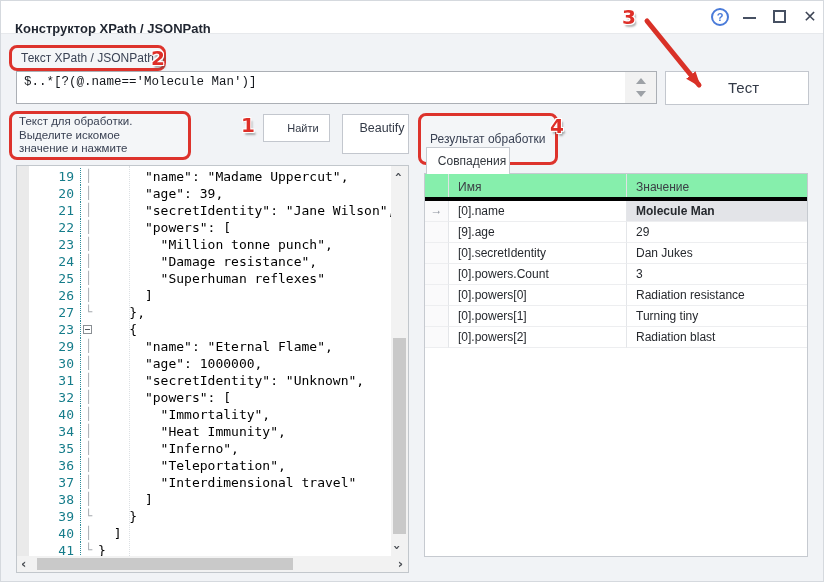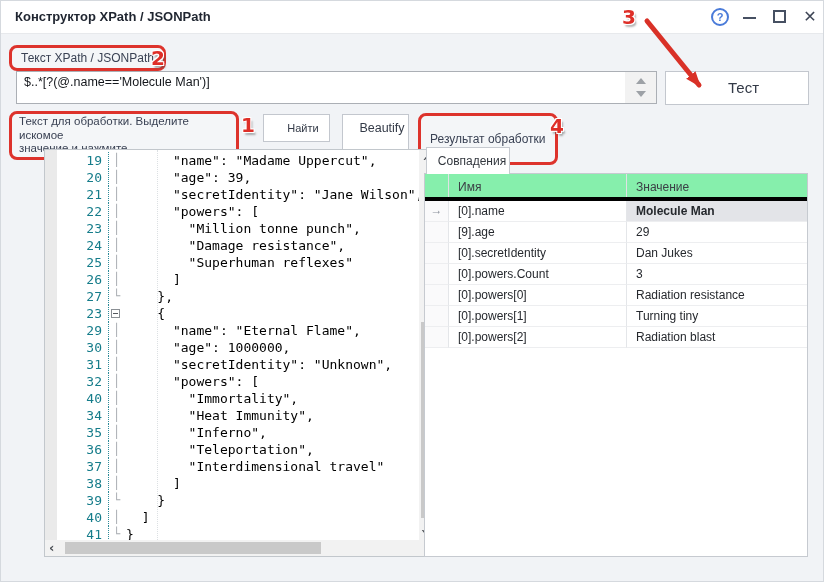--- a/index.html
+++ b/index.html
@@ -5,51 +5,51 @@
   * { margin:0; padding:0; box-sizing:border-box; }
   html,body { width:824px; height:582px; }
   body {
     position:relative; overflow:hidden;
     font-family:"Liberation Sans", sans-serif;
     background:#F1F3F6; border:1px solid #D5D9DE;
   }
   
   .titlebar { position:absolute; left:0; top:0; width:824px; height:33px;
     background:#FFFFFF; border-bottom:1px solid #E7E9EC; }
-  .title { position:absolute; left:14px; top:8px; font-size:13px; font-weight:bold; color:#1F2530; }
+  .title { position:absolute; left:14px; top:20px; font-size:13px; font-weight:bold; color:#1F2530; }
   .helpicon { position:absolute; left:710px; top:7px; width:18px; height:18px; border:2px solid #4A7BD9;
     border-radius:50%; color:#4A7BD9; font-size:11px; font-weight:bold; text-align:center; line-height:14px; }
   .minbtn { position:absolute; left:742px; top:16px; width:13px; height:2px; background:#465062; }
   .maxbtn { position:absolute; left:772px; top:9px; width:13px; height:13px; border:2px solid #465062; }
   .closebtn { position:absolute; left:799px; top:5px; width:20px; height:22px; color:#3E4656; font-size:16px; line-height:22px; text-align:center; }
 
   
   .redbox { position:absolute; border:3px solid #DD332C; border-radius:8px; color:#3A4254; background:rgba(255,255,255,0.25); }
   .rednum { position:absolute; font-size:20px; font-weight:bold; color:#DE2F28; font-family:"DejaVu Sans", sans-serif;
     text-shadow:-1px -1px 0 #fff, 1px -1px 0 #fff, -1px 1px 0 #fff, 1px 1px 0 #fff, 2px 3px 2px rgba(80,80,80,.45); }
   .annsvg { position:absolute; left:618px; top:8px; width:110px; height:100px; }
 
   
   .lbl2 { left:8px; top:44px; padding:3px 9px; font-size:12px; }
   .xpathwrap { position:absolute; left:15px; top:70px; width:641px; height:33px; background:#fff; border:1px solid #ABAFB5; }
   .xpathinput { position:absolute; left:0; top:0; width:608px; height:31px; border:none; outline:none;
-    padding:2px 6px 13px 7px; font-size:12.5px; color:#14171C; font-family:Liberation Sans, sans-serif; background:transparent; }
+    padding:2px 6px 13px 7px; font-size:12.5px; color:#14171C; font-family:Liberation Mono, monospace; background:transparent; }
   .spinner { position:absolute; right:0; top:0; width:31px; height:31px; background:#F2F2F2; }
   .spin-up, .spin-dn { position:absolute; left:11px; width:0; height:0; border-left:5px solid transparent; border-right:5px solid transparent; }
   .spin-up { top:6px; border-bottom:6px solid #9DA1A6; }
   .spin-dn { bottom:6px; border-top:6px solid #9DA1A6; }
   .btn { position:absolute; background:#FFFFFF; border:1px solid #C3C7CE; color:#333A47; text-align:center; cursor:default;padding-left:13px; }
   .testbtn { left:664px; top:70px; width:144px; height:34px; font-size:15px; line-height:32px; }
   .findbtn { left:262px; top:113px; width:67px; height:28px; font-size:11px; line-height:26px; }
   .beautifybtn { left:341px; top:113px; width:67px; height:40px; font-size:12.5px; line-height:26px; }
-  .lbl1 { left:8px; top:110px; width:230px; padding:1px 7px; font-size:11.5px; line-height:13.5px; }
+  .lbl1 { left:8px; top:110px; width:182px; padding:1px 7px; font-size:11.5px; line-height:13.5px; }
   .lbl4 { left:417px; top:112px; padding:16px 9px; font-size:12px; }
 
   
-  .editor { position:absolute; left:15px; top:148px; width:393px; height:408px; background:#fff; border:1px solid #C2C7CC;margin-left:28px; }
+  .editor { position:absolute; left:15px; top:164px; width:393px; height:408px; background:#fff; border:1px solid #C2C7CC; }
   .ed-margin { position:absolute; left:0; top:0; bottom:16px; width:12px; background:#EAEAEA; }
   .ed-guide { position:absolute; left:112px; top:0; bottom:16px; width:0; border-left:1px dotted #DCE0E3; }
   .ed-lines { position:absolute; left:12px; top:0; right:17px; bottom:16px; overflow:hidden; padding-top:2px; }
   .ed-line { display:flex; height:17px; font-family:"DejaVu Sans Mono", monospace; font-size:13px; line-height:17px; }
   .ln { width:52px; padding-right:6px; text-align:right; color:#157C8A; border-right:1px dotted #2E8B99; flex:none; }
   .fold { width:15px; flex:none; color:#A7ABB0; font-size:12px; text-align:center; position:relative; }
   .fold-box { position:absolute; left:2px; top:4px; width:9px; height:9px; border:1px solid #8A8F94; background:#fff; }
   .fold-box::after { content:""; position:absolute; left:1px; top:3px; width:5px; height:1px; background:#55595E; }
   .codetx { flex:1; white-space:pre; color:#000; overflow:hidden; padding-left:2px; }
 

